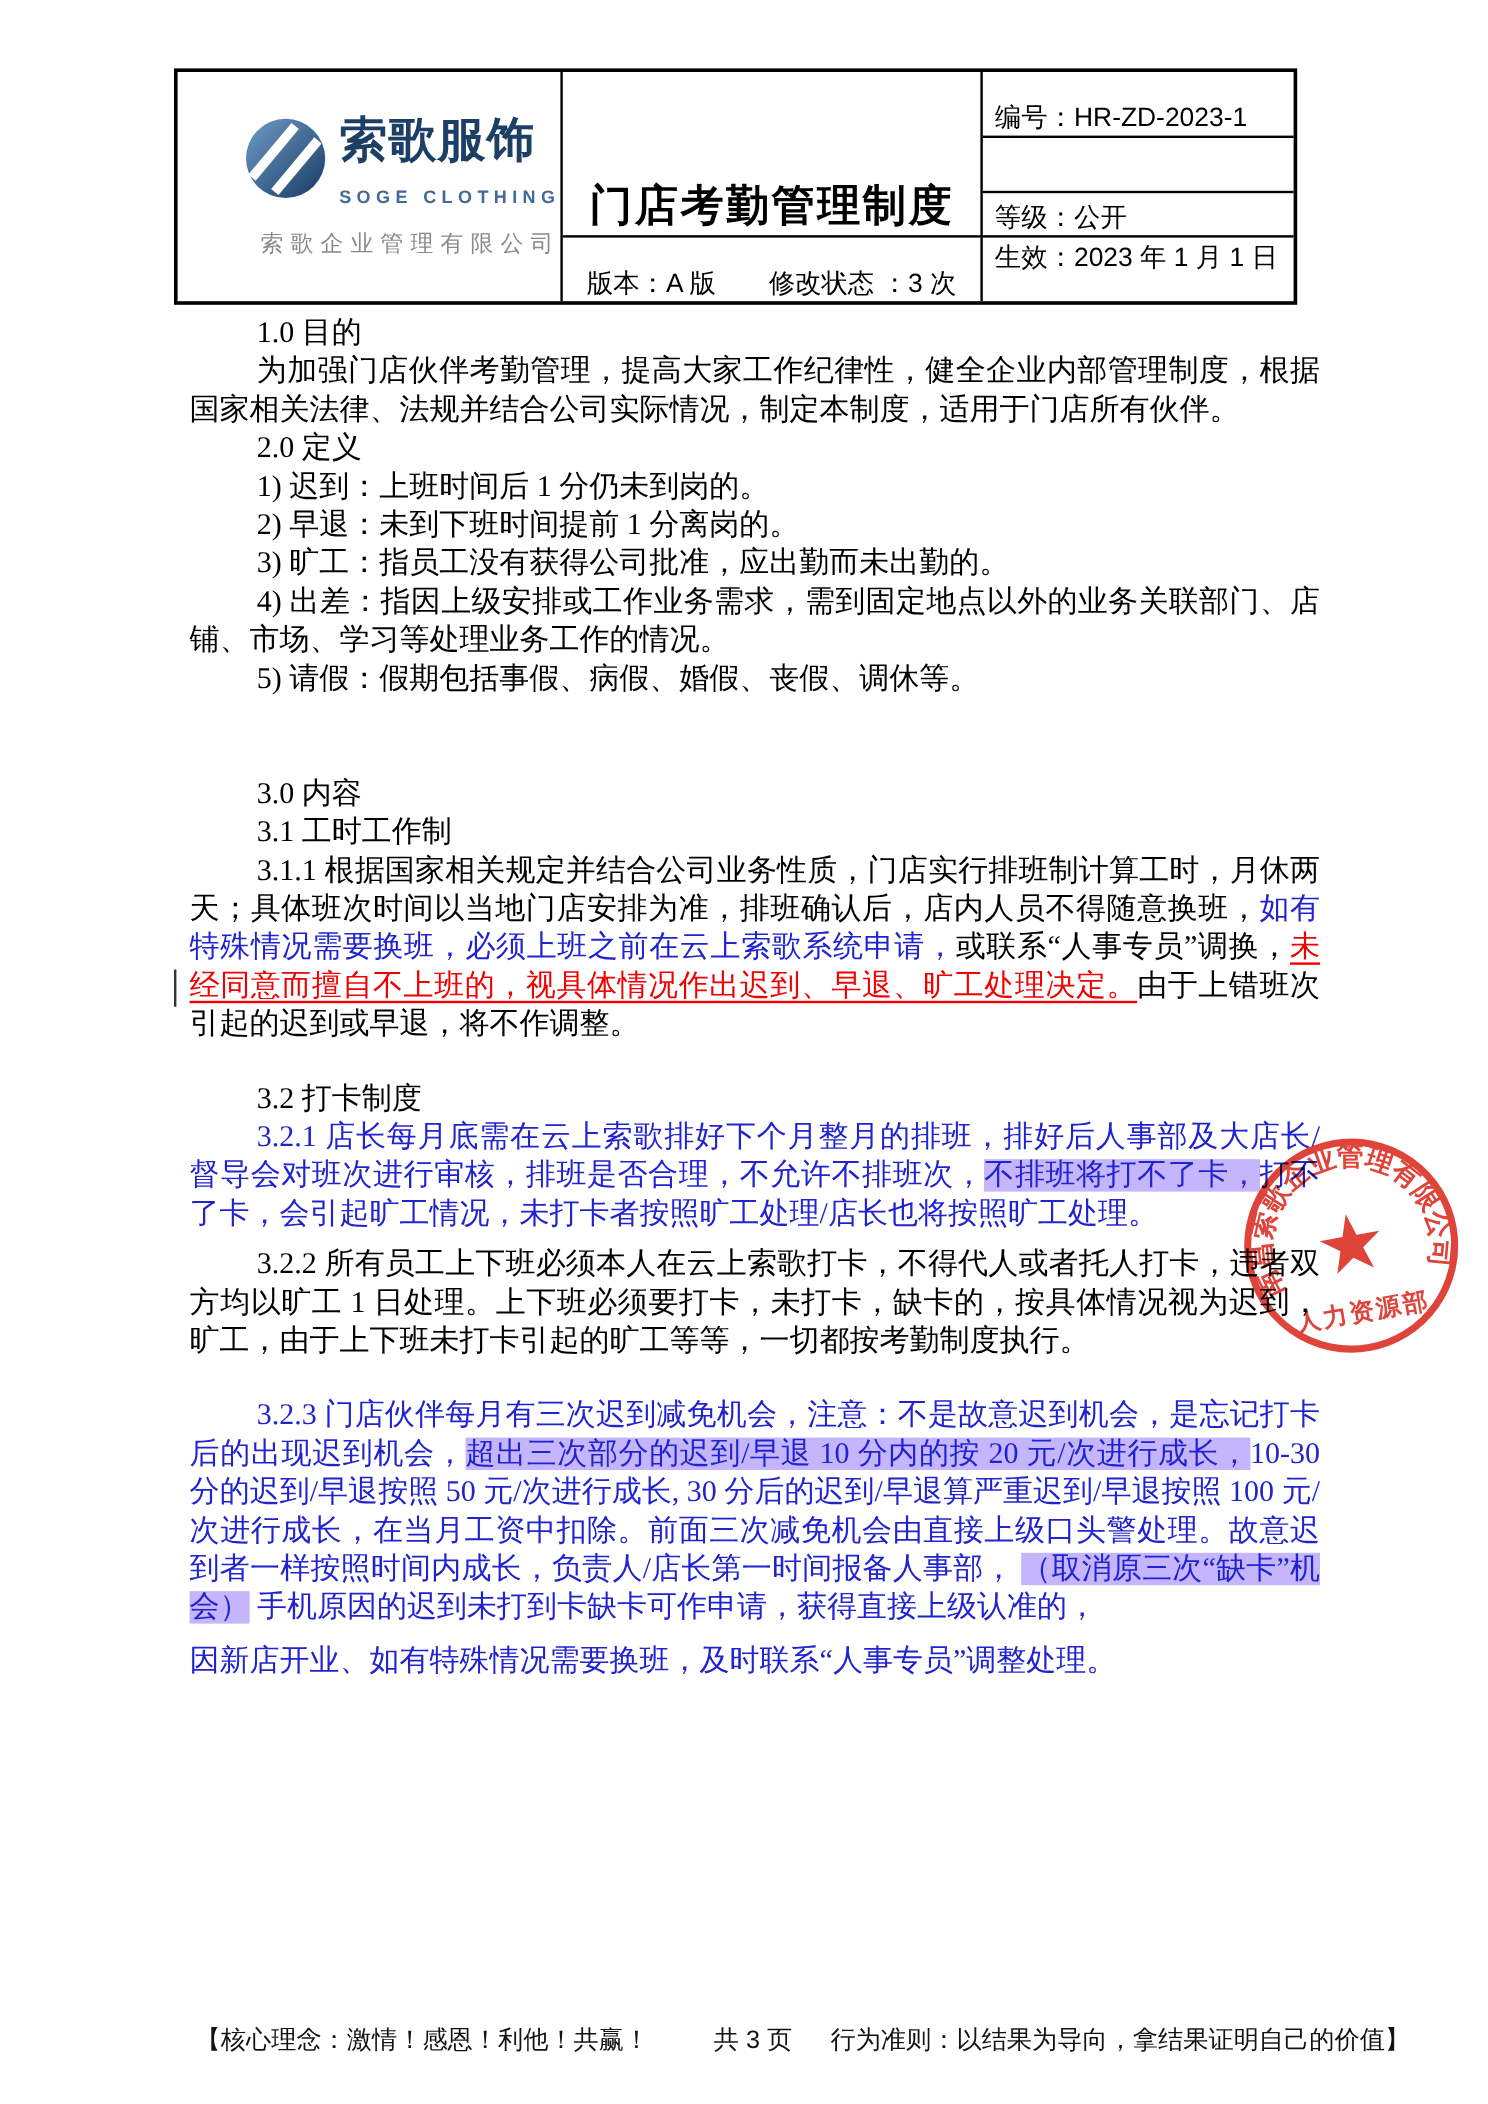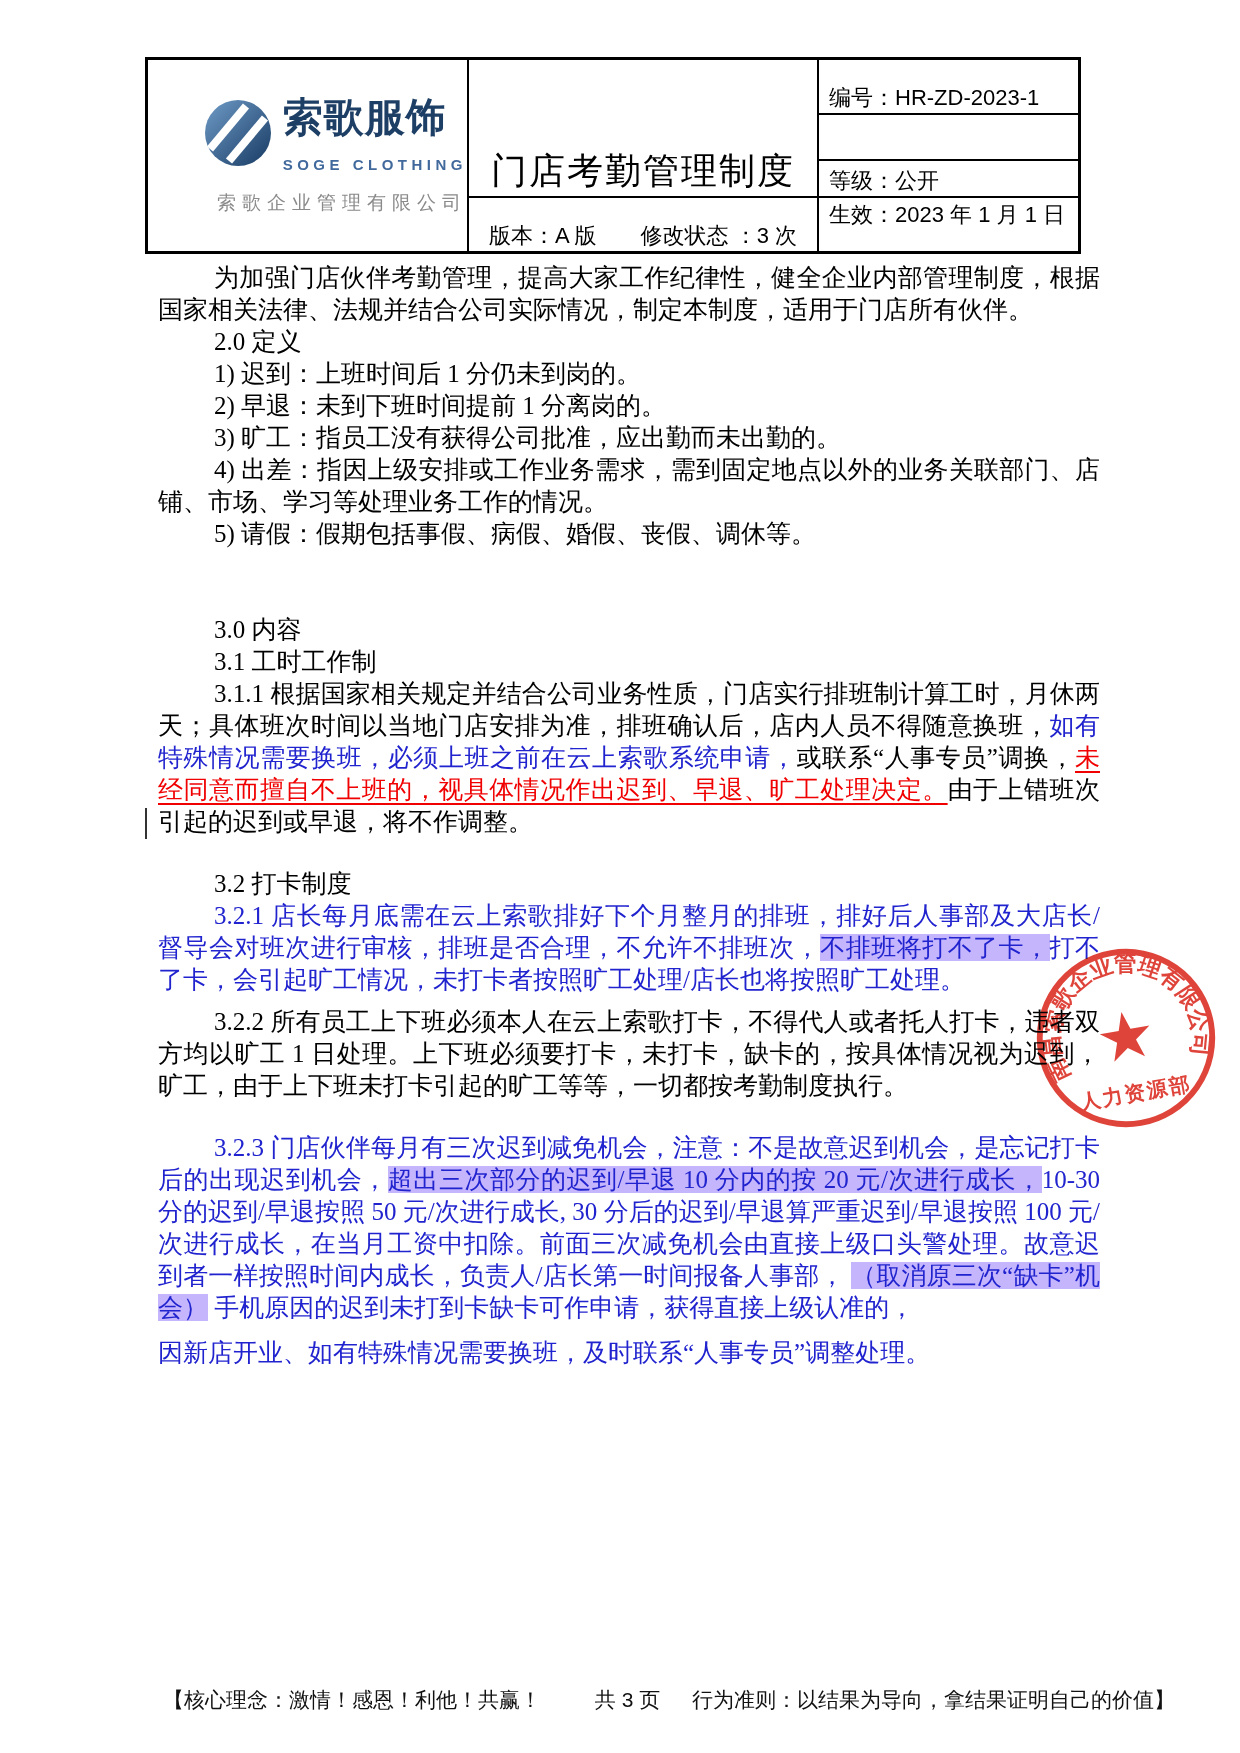--- a/index.html
+++ b/index.html
@@ -12,21 +12,21 @@
              display:grid;grid-template-columns:321px 350px 1fr;grid-template-rows:55px 46px 37px 1fr;
              font-family:"Liberation Sans","DejaVu Sans",sans-serif;background:#fff;}
   .cell{display:flex;align-items:flex-end;box-sizing:border-box;}
   .logo-cell{grid-area:1/1/5/2;border-right:2px solid #000;flex-direction:column;justify-content:center;gap:16px;}
   .title-cell{grid-area:1/2/4/3;border-right:2px solid #000;border-bottom:2px solid #000;justify-content:center;}
   .version-cell{grid-area:4/2/5/3;border-right:2px solid #000;justify-content:center;gap:44px;font-size:22px;}
   .no-cell{grid-area:1/3/2/4;border-bottom:2px solid #000;padding-left:10px;font-size:22px;}
   .empty-cell{grid-area:2/3/3/4;border-bottom:2px solid #000;}
   .level-cell{grid-area:3/3/4/4;border-bottom:2px solid #000;padding-left:10px;font-size:22px;}
   .effective-cell{grid-area:4/3/5/4;padding-left:10px;padding-top:3px;font-size:22px;line-height:1.25;align-items:flex-start;}
-  .doc-title{font-size:36px;font-weight:normal;letter-spacing:2px;}
+  .doc-title{font-size:36px;font-weight:bold;letter-spacing:2px;}
 
   .logo-row{display:flex;align-items:center;gap:8px;}
   .logo-textcol{display:flex;flex-direction:column;line-height:1;}
   .brand-cn{font-size:40px;font-weight:bold;color:#1d3f66;letter-spacing:1px;}
   .brand-en{font-size:15px;font-weight:bold;color:#41699c;letter-spacing:4.5px;margin-top:20px;}
   .company-name{font-size:19px;color:#8a8a8a;letter-spacing:6px;font-family:"Liberation Serif",serif;}
 
   
   .body-text{margin-top:8px;font-size:25px;line-height:32px;}
   .para{margin:0;text-indent:56px;text-align:justify;}
@@ -95,20 +95,21 @@
     <div class="cell empty-cell"></div>
     <div class="cell level-cell">
       <span>等级：公开</span>
     </div>
     <div class="cell effective-cell">
       <span>生效：2023 年 1 月 1 日</span>
     </div>
   </div>
 
   <div class="body-text">
+      <p class="para"><span class="">1.0 目的</span></p>
       <p class="para"><span class="">为加强门店伙伴考勤管理，提高大家工作纪律性，健全企业内部管理制度，根据国家相关法律、法规并结合公司实际情况，制定本制度，适用于门店所有伙伴。</span></p>
       <p class="para"><span class="">2.0 定义</span></p>
       <p class="para"><span class="">1) 迟到：上班时间后 1 分仍未到岗的。</span></p>
       <p class="para"><span class="">2) 早退：未到下班时间提前 1 分离岗的。</span></p>
       <p class="para"><span class="">3) 旷工：指员工没有获得公司批准，应出勤而未出勤的。</span></p>
       <p class="para"><span class="">4) 出差：指因上级安排或工作业务需求，需到固定地点以外的业务关联部门、店铺、市场、学习等处理业务工作的情况。</span></p>
       <p class="para"><span class="">5) 请假：假期包括事假、病假、婚假、丧假、调休等。</span></p>
       <p class="para g64"></p>
       <p class="para"><span class="">3.0 内容</span></p>
       <p class="para"><span class="">3.1 工时工作制</span></p>

